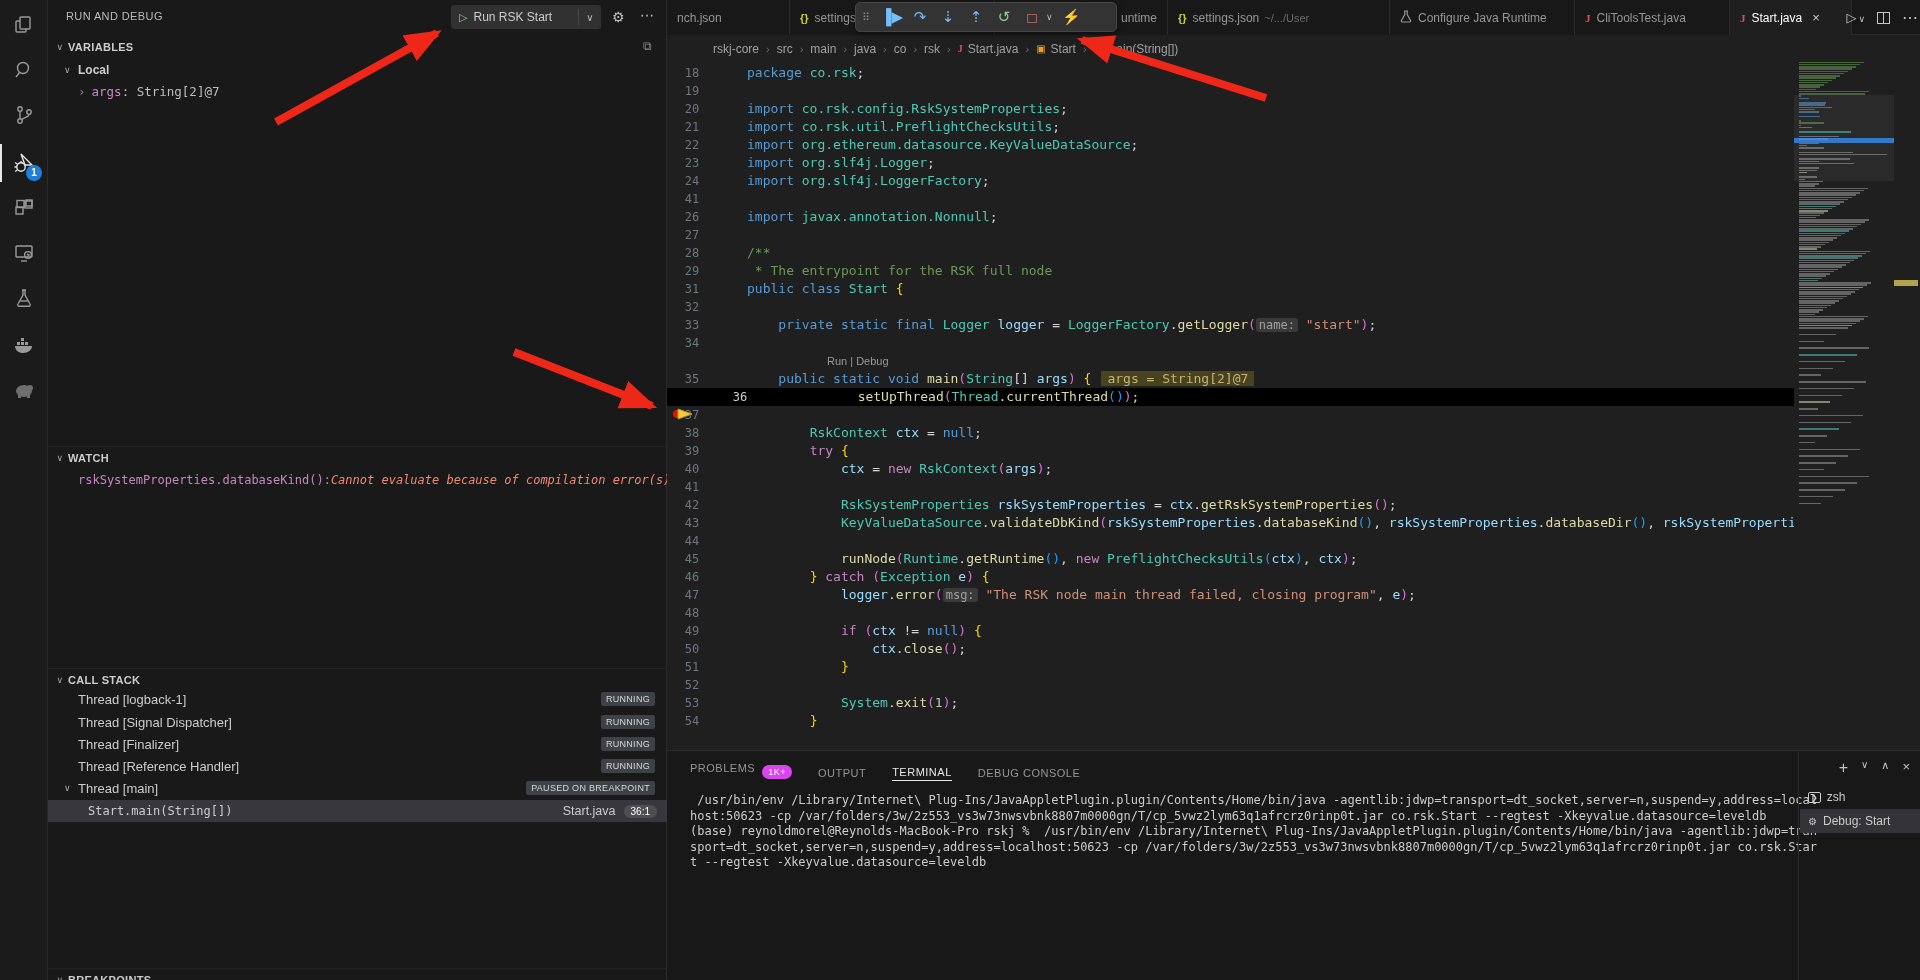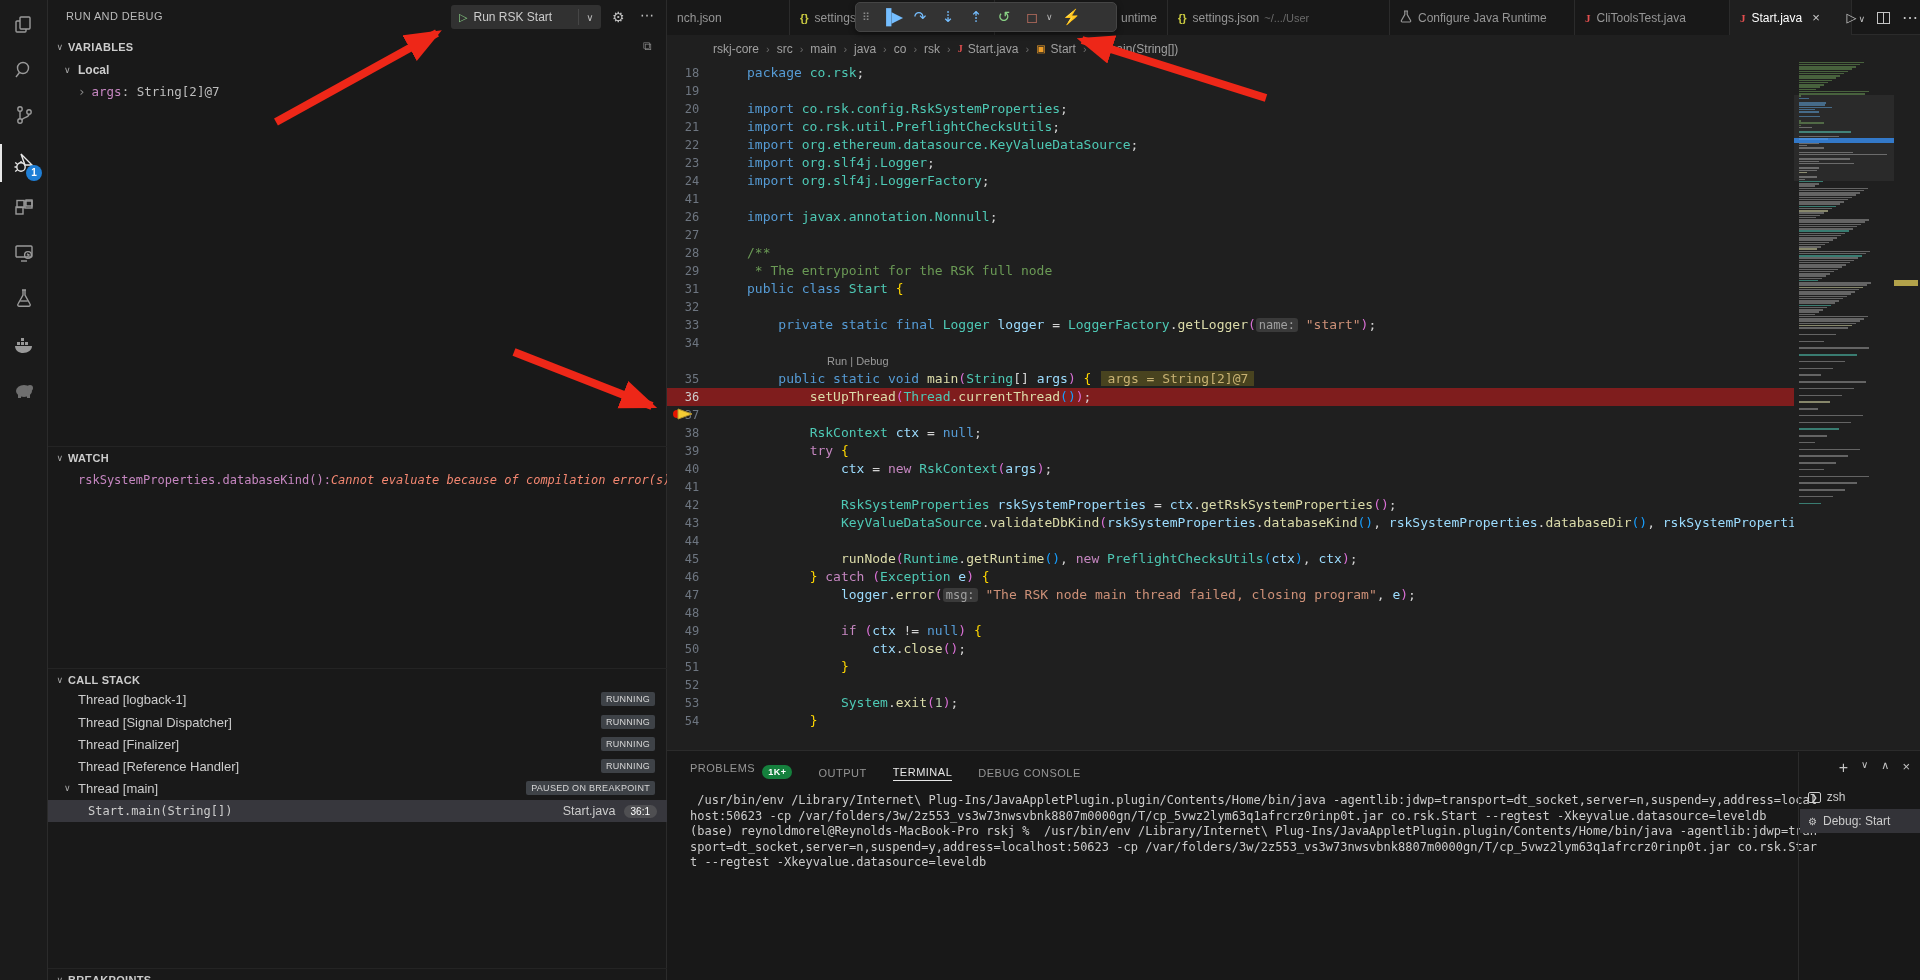--- a/index.html
+++ b/index.html
@@ -51,21 +51,21 @@
   
   #breadcrumbs { left:667px; top:35px; width:1253px; height:27px; background:#1f1f1f; display:flex; align-items:center; padding-left:46px; font-size:12px; color:#a0a0a0; z-index:5; }
   #breadcrumbs .sep { color:#6a6a6a; margin:0 7px; font-size:11px; }
   #breadcrumbs .sym { margin-right:5px; font-size:10px; }
 
   
   #code { left:667px; top:44px; width:1127px; height:706px; background:#1f1f1f; overflow:hidden; }
   .crow { position:relative; height:18px; line-height:18px; font-family:"DejaVu Sans Mono", monospace; font-size:13px; white-space:pre; display:flex; }
   .crow .ln { width:50px; text-align:center; color:#6e7681; font-size:12px; flex:none; }
   .crow .ct { margin-left:30px; flex:none; }
-  .crow.cur { background:#7f1d1d; }
+  .crow.cur { background:#000000;padding-left:48px; }
   .crow.cur .ln { color:#cccccc; }
   .lens-t { margin-left:110px; color:#999999; font-size:11px; font-family:"Liberation Sans", sans-serif; cursor:pointer; }
   .tk-kw{color:#569cd6} .tk-ctrl{color:#c586c0} .tk-type{color:#4ec9b5} .tk-fn{color:#dcdcaa}
   .tk-var{color:#9cdcfe} .tk-str{color:#ce9178} .tk-com{color:#6a9955} .tk-num{color:#b5cea8}
   .tk-punc{color:#d4d4d4} .tk-brace1{color:#ffd700} .tk-brace2{color:#da70d6} .tk-brace3{color:#179fff}
   .tk-hint{background:#3a3a3a; color:#a0a0a0; border-radius:3px; padding:0 3px; font-size:12px;}
   .tk-dbg{background:#48431f; color:#c8b273; margin-left:10px; padding:0 6px;}
   #gut-arrow { left:672px; top:407px; z-index:6; }
 
   
@@ -73,21 +73,21 @@
   .mmbar { position:absolute; left:5px; height:1.6px; opacity:.55; }
   #mm-cursel { position:absolute; left:0; width:100px; height:5px; background:rgba(55,148,255,.75); }
   #mm-visible { position:absolute; left:0; width:100px; background:rgba(255,255,255,.05); }
   #ruler-mark { left:1894px; top:280px; width:24px; height:6px; background:#b2a24a; }
 
   
   #panel { left:667px; top:750px; width:1253px; height:230px; background:#181818; border-top:1px solid #2b2b2b; }
   #panel-tabs { position:absolute; left:23px; top:6px; display:flex; gap:26px; align-items:flex-end; height:24px; }
   .ptab { font-size:11px; letter-spacing:.5px; color:#969696; cursor:pointer; display:flex; align-items:center; gap:7px; padding-bottom:2px; }
   .ptab.active { color:#e7e7e7; border-bottom:1px solid #e7e7e7; }
-  .pbadge { background:#15803d; color:#ffffff; font-size:9px; font-weight:bold; padding:2px 6px; border-radius:8px;margin-top:8px; }
+  .pbadge { background:#d946ef; color:#ffffff; font-size:9px; font-weight:normal; padding:2px 6px; border-radius:8px;margin-top:8px; }
   #panel-actions { position:absolute; right:10px; top:8px; display:flex; gap:13px; color:#c5c5c5; font-size:13px; }
   #termlines { position:absolute; left:23px; top:42px; width:1105px; font-family:"DejaVu Sans Mono", monospace; font-size:12px; line-height:15.5px; color:#cccccc; white-space:pre; }
   #termlist { position:absolute; right:0; top:34px; width:120px; }
   .trow { height:24px; display:flex; align-items:center; gap:6px; font-size:12px; color:#cccccc; padding-left:8px; cursor:pointer; }
   .trow.sel { background:#333338; }
   .trow .ticon { font-size:10px; color:#cccccc; }
   #term-sep { left:1798px; top:752px; width:1px; height:228px; background:#2b2b2b; }
 
   
   #arrows { left:0; top:0; width:1920px; height:980px; z-index:60; pointer-events:none; }

